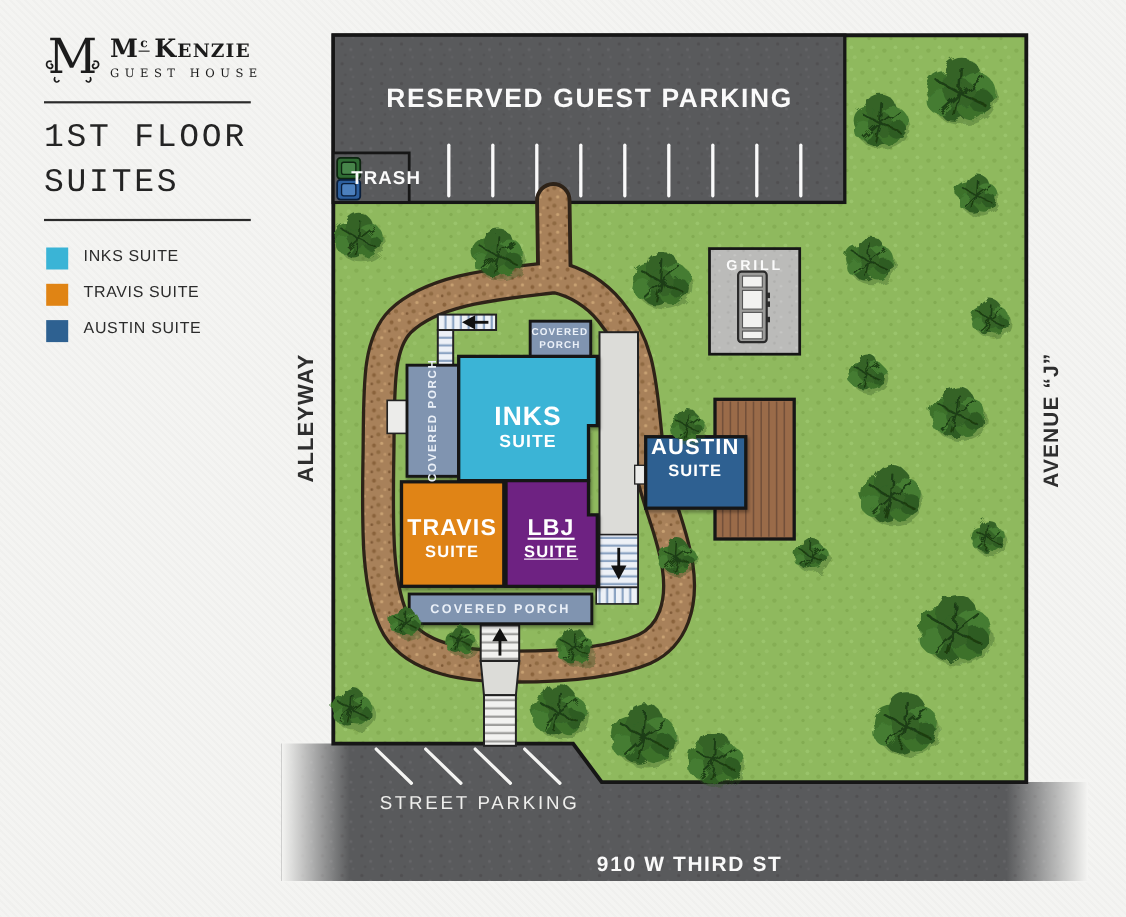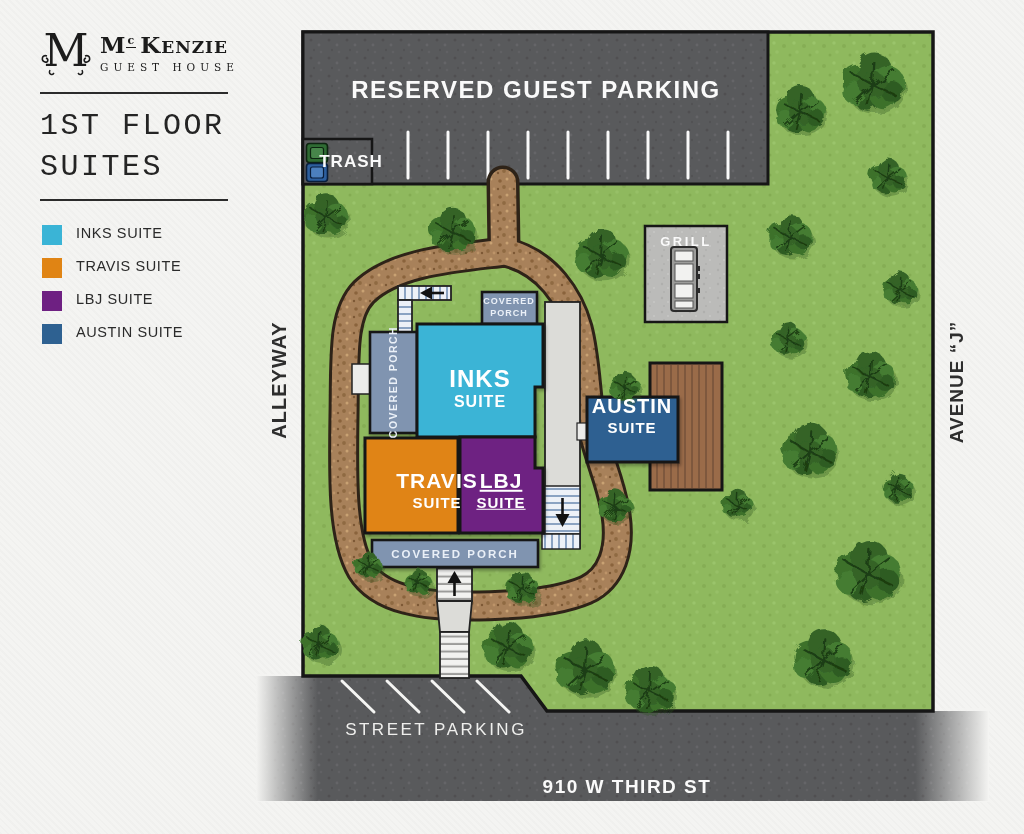--- a/index.html
+++ b/index.html
@@ -80,24 +80,20 @@
     <ul class="legend">
       <li>
         <span class="swatch" style="background: rgb(58, 180, 214);"></span>
         <span class="lbl">INKS SUITE</span>
         </li>
       <li>
         <span class="swatch" style="background: rgb(224, 132, 20);"></span>
         <span class="lbl">TRAVIS SUITE</span>
         </li>
       <li>
-        <span class="swatch" style="background: rgb(110, 32, 130);"></span>
-        <span class="lbl">LBJ SUITE</span>
-        </li>
-      <li>
         <span class="swatch" style="background: rgb(46, 97, 145);"></span>
         <span class="lbl">AUSTIN SUITE</span>
         </li>
     </ul>
   </aside>
 
   <svg class="mapsvg" width="1024" height="834" viewBox="0 0 1024 834">
     <defs>
       <pattern id="grassPat" width="20" height="20" patternUnits="userSpaceOnUse">
         <rect width="20" height="20" fill="#8FB95E"></rect>
@@ -562,21 +558,21 @@
     <div>COVERED</div>
     <div>PORCH</div>
   </div>
   <div class="olabel rot lab-porch-left" style="left:393px;top:382px;">COVERED PORCH</div>
   <div class="olabel lab-porch-bottom" style="left:455px;top:554px;">COVERED PORCH</div>
 
   <div class="suite-label suite-inks" style="left:480px;top:389px;">
     <div class="l1">INKS</div>
     <div class="l2">SUITE</div>
   </div>
-  <div class="suite-label suite-travis" style="left:411px;top:490px;margin-left:26px;">
+  <div class="suite-label suite-travis" style="left:411px;top:490px;">
     <div class="l1">TRAVIS</div>
     <div class="l2">SUITE</div>
   </div>
   <div class="suite-label suite-lbj" style="left:501px;top:490px;text-decoration:underline;">
     <div class="l1">LBJ</div>
     <div class="l2">SUITE</div>
   </div>
   <div class="suite-label suite-austin" style="left:632px;top:416px;">
     <div class="l1">AUSTIN</div>
     <div class="l2">SUITE</div>

